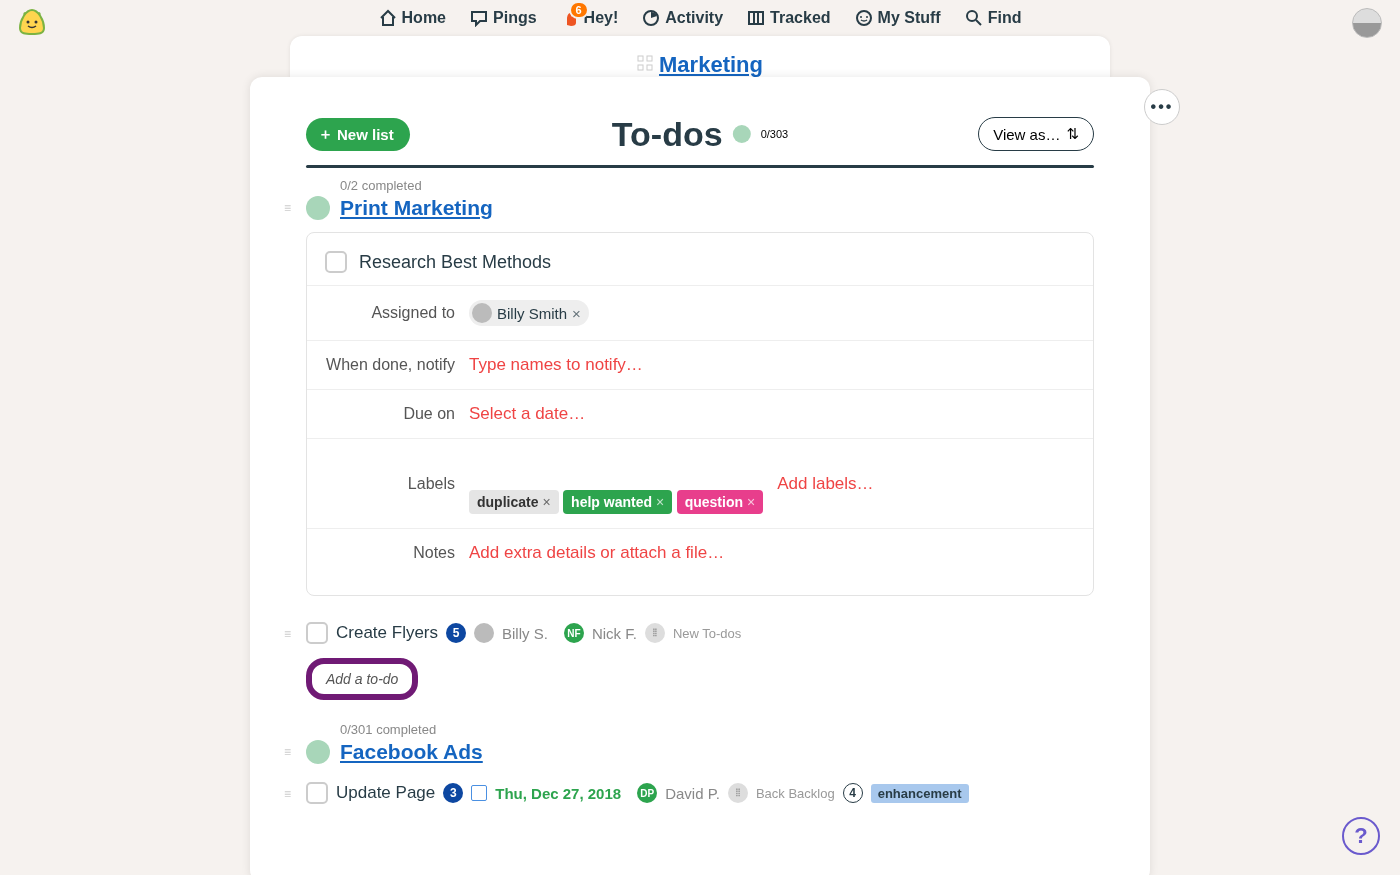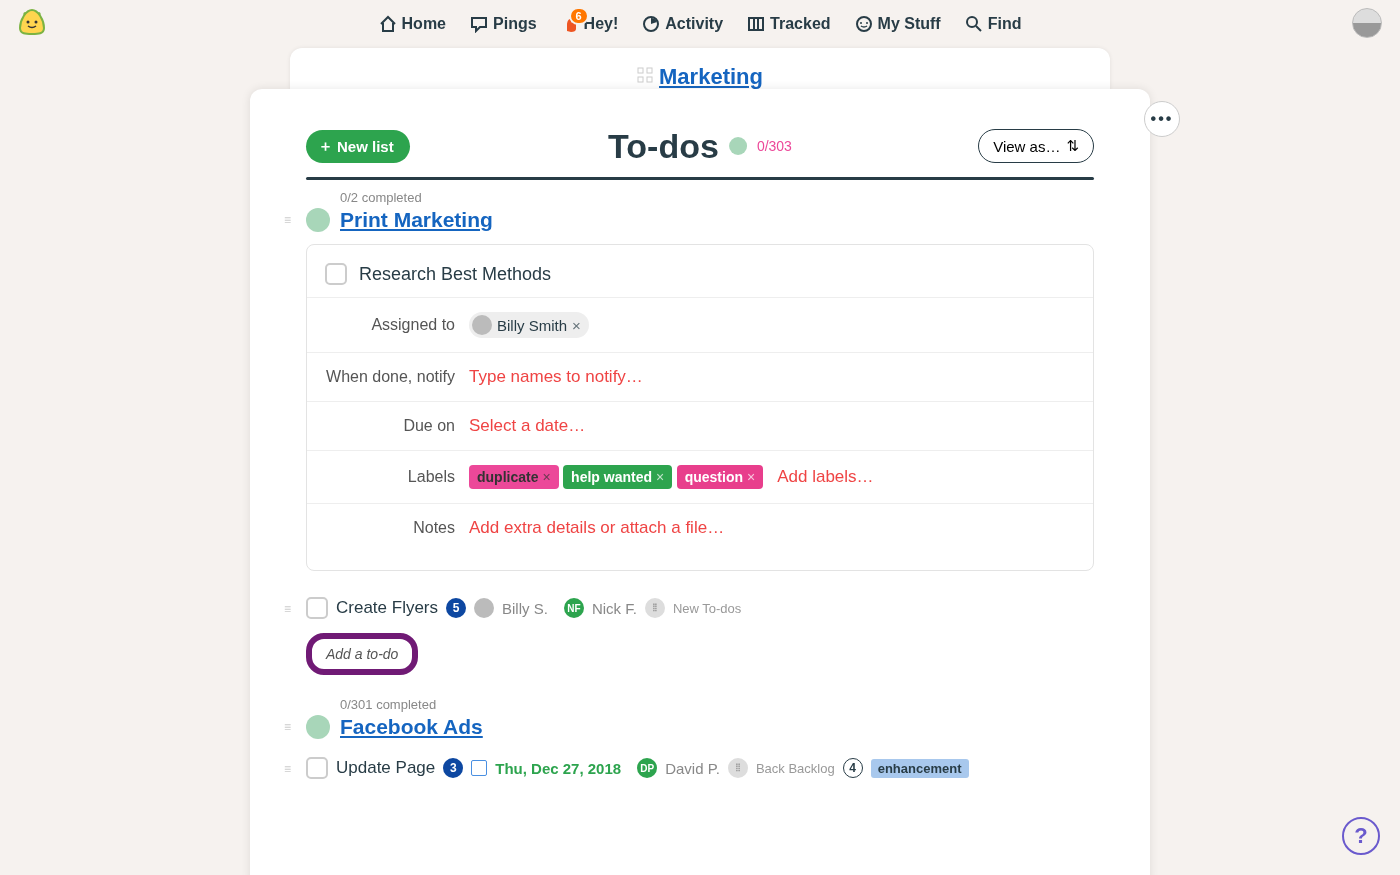--- a/index.html
+++ b/index.html
@@ -1,52 +1,52 @@
 <!DOCTYPE html>
 <html><head>
 <meta charset="utf-8">
 <style>
 * { box-sizing: border-box; margin: 0; padding: 0; }
 body { font-family: -apple-system, BlinkMacSystemFont, "Segoe UI", Helvetica, Arial, sans-serif; background: #f6f2ef; color: #283c46; width: 1400px; height: 875px; overflow: hidden; position: relative; }
-.topnav { display: flex; justify-content: center; align-items: center; height: 48px; gap: 24px; position: relative; }
+.topnav { display: flex; justify-content: center; align-items: center; height: 36px; gap: 24px; position: relative; }
 .logo { position: absolute; left: 16px; top: 8px; width: 32px; height: 28px; }
 .avatar-top { position: absolute; right: 18px; top: 8px; width: 30px; height: 30px; border-radius: 50%; background: linear-gradient(#ddd 50%, #999 50%); border: 1px solid #bbb; }
 .nav-item { display: flex; align-items: center; gap: 5px; font-weight: 700; font-size: 16px; color: #283c46; cursor: pointer; position: relative; }
 .nav-icon { width: 18px; height: 18px; display: inline-flex; align-items: center; justify-content: center; }
 .badge-hey { position: absolute; top: -8px; left: 8px; background: #ff7700; color: #fff; font-size: 11px; font-weight: 700; border-radius: 10px; padding: 1px 5px; border: 2px solid #f6f2ef; }
 .crumb-card { width: 820px; margin: 0 auto; background: #fff; border-radius: 12px 12px 0 0; padding-top: 16px; text-align: center; box-shadow: 0 0 4px rgba(0,0,0,.08); }
 .crumb { display: inline-flex; align-items: center; gap: 6px; }
 .crumb-link { color: #1565c0; font-weight: 700; font-size: 22px; text-decoration: underline; }
 .main-card { width: 900px; margin: -1px auto 0; background: #fff; border-radius: 12px; box-shadow: 0 0 10px rgba(0,0,0,.1); padding: 40px 0 20px; position: relative; min-height: 800px; }
 .more-dots { position: absolute; right: -30px; top: 12px; width: 36px; height: 36px; border-radius: 50%; background: #fff; border: 1px solid #ccc; display: flex; align-items: center; justify-content: center; font-weight: 700; letter-spacing: 2px; cursor: pointer; }
 .header-row { display: flex; align-items: center; justify-content: space-between; padding: 0 56px 14px 56px; position: relative; }
 .new-list { background: #2da44e; color: #fff; border: none; border-radius: 18px; padding: 7px 16px 7px 12px; font-size: 15px; font-weight: 600; display: flex; align-items: center; gap: 4px; cursor: pointer; }
 .page-title-wrap { display: flex; align-items: center; gap: 10px; position: absolute; left: 50%; transform: translateX(-50%); }
 .page-title { font-size: 34px; font-weight: 800; }
 .progress-circle { width: 18px; height: 18px; border-radius: 50%; background: #a8d6b9; }
-.count { font-size: 14px; color: #ec4899; }
+.count { font-size: 11px; color: #000000; }
 .view-as { border: 1px solid #283c46; border-radius: 18px; padding: 7px 14px; font-size: 15px; background: #fff; display: flex; align-items: center; gap: 6px; cursor: pointer; }
 .divider-thick { height: 3px; background: #283c46; margin: 0 56px 28px; border-radius: 2px; }
 .list-block { padding: 0 56px 40px 56px; }
 .list-head { display: flex; align-items: center; gap: 10px; margin-bottom: 12px; position: relative; }
 .drag-handle { position: absolute; left: -22px; top: 50%; transform: translateY(-50%); color: #ccc; font-size: 12px; letter-spacing: -1px; cursor: grab; }
 .list-prog { width: 24px; height: 24px; border-radius: 50%; background: #a8d6b9; }
 .list-completed { font-size: 13px; color: #888; position: absolute; left: 34px; top: -18px; }
 .list-title { color: #1565c0; font-weight: 700; font-size: 21px; text-decoration: underline; cursor: pointer; }
 .edit-panel { border: 1px solid #e3e3e3; border-radius: 8px; padding: 18px 0 18px 0; margin-bottom: 20px; }
 .todo-row { display: flex; align-items: center; gap: 12px; padding: 0 18px 12px 18px; }
 .cb { width: 22px; height: 22px; border: 2px solid #ccc; border-radius: 5px; cursor: pointer; flex-shrink: 0; }
 .todo-text { font-size: 18px; color: #283c46; }
 .form-row { display: flex; align-items: center; padding: 14px 18px; border-top: 1px solid #eee; gap: 14px; }
 .form-label { width: 130px; text-align: right; color: #555; font-size: 16px; flex-shrink: 0; }
 .assignee-chip { display: inline-flex; align-items: center; gap: 5px; background: #eee; border-radius: 16px; padding: 3px 8px 3px 3px; font-size: 15px; }
 .mini-av { width: 20px; height: 20px; border-radius: 50%; background: #bbb; }
 .placeholder { color: #ef4444; font-size: 17px; }
 .label-pill { display: inline-flex; align-items: center; gap: 4px; border-radius: 4px; padding: 4px 8px; font-size: 14px; color: #fff; font-weight: 600; }
-.label-yellow { background: #ec4899; color: #333; }
+.label-yellow { background: #e5e5e5; color: #333; margin-top: 37px; }
 .label-green { background: #2da44e; }
 .label-pink { background: #e83e8c; }
 .estimate-chip { border: 1.5px solid #283c46; border-radius: 14px; padding: 2px 10px; font-size: 14px; font-weight: 600; }
 .save-btn { background: #2da44e; color: #fff; border: none; border-radius: 18px; padding: 9px 18px; font-size: 15px; font-weight: 600; cursor: pointer; }
 .discard-btn { border: 1px solid #2da44e; color: #2da44e; background: #fff; border-radius: 18px; padding: 8px 16px; font-size: 15px; font-weight: 600; cursor: pointer; }
 .button-row { display: flex; gap: 10px; padding: 14px 18px 0 18px; }
 .item-line { display: flex; align-items: center; gap: 8px; padding: 6px 0; position: relative; font-size: 17px; }
 .item-line .drag-handle { top: 18px; }
 .num-badge { background: #0d47a1; color: #fff; border-radius: 50%; width: 20px; height: 20px; font-size: 12px; display: inline-flex; align-items: center; justify-content: center; font-weight: 700; }
 .num-badge-outline { border: 1.5px solid #283c46; border-radius: 50%; width: 20px; height: 20px; font-size: 12px; display: inline-flex; align-items: center; justify-content: center; font-weight: 700; }

